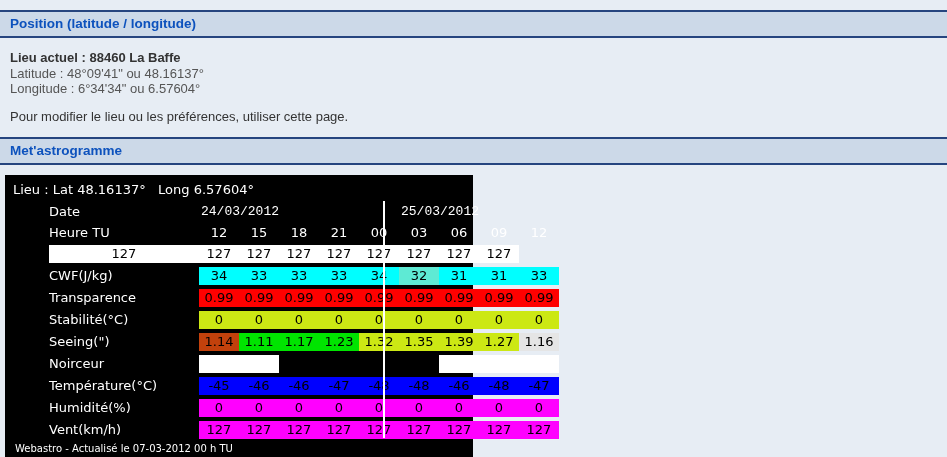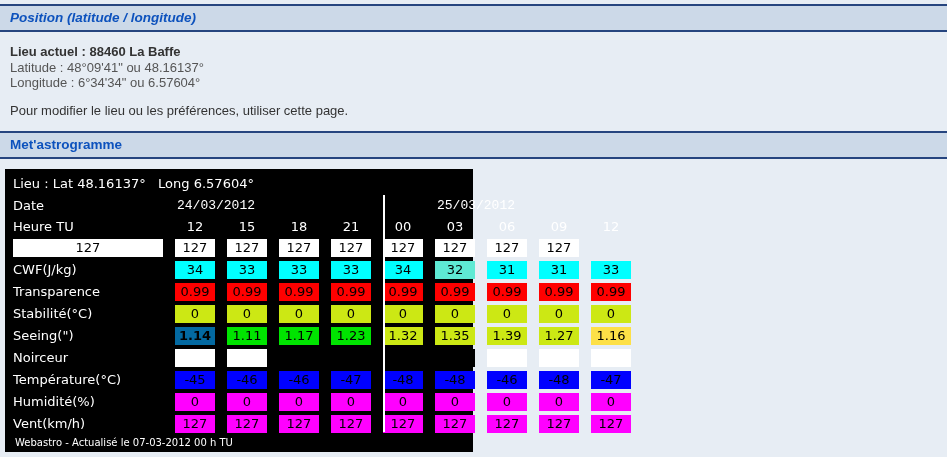--- a/index.html
+++ b/index.html
@@ -13,21 +13,21 @@
   .section-bar {
     width: 947px;
     background: #ccd9e8;
     border-top: 2px solid #26457f;
     border-bottom: 2px solid #26457f;
     padding: 4px 10px 5px 10px;
     font-weight: bold;
     font-size: 13.5px;
     color: #0d52bd;
   }
-  .bar-1 { margin-top: 4px; font-style: italic; }
+  .bar-1 { margin-top: 10px; }
   .bar-2 { margin-top: 13px; }
   .info-block { padding: 12px 10px 0 10px; line-height: 15.5px; }
   .loc-title { font-weight: bold; color: #333333; }
   .loc-sub { color: #555555; }
   .modify-line { padding: 12px 10px 0 10px; margin-bottom: 12px; }
 
   
   .m-table {
     position: relative;
     width: 468px;
@@ -35,22 +35,23 @@
     background: #000000;
     color: #ffffff;
     font-family: "DejaVu Sans", sans-serif;
     font-size: 13px;
     padding: 5px 0 0 8px;
   }
   .m-toprow { height: 21px; line-height: 20px; white-space: pre; }
   .m-grid {
     display: grid;
     grid-template-columns: 150px repeat(9, 40px);
-    column-gap: 12px;
+    column-gap: 0;
     align-items: center;
+    margin-left: 36px;
   }
   .m-textrow { height: 21px; }
   .m-datarow { height: 22px; }
   .hour-cell { text-align: center; }
   .date-span { text-align: left; padding-left: 2px; white-space: nowrap; font-family: Liberation Mono, monospace; }
   .m-label { color: #ffffff; white-space: nowrap; }
   .m-cell {
     height: 18px;
     display: flex;
     align-items: center;
@@ -159,29 +160,29 @@
         <div class="m-cell" style="background: rgb(204, 232, 20);">0</div>
         <div class="m-cell" style="background: rgb(204, 232, 20);">0</div>
         <div class="m-cell" style="background: rgb(204, 232, 20);">0</div>
         <div class="m-cell" style="background: rgb(204, 232, 20);">0</div>
         <div class="m-cell" style="background: rgb(204, 232, 20);">0</div>
         <div class="m-cell" style="background: rgb(204, 232, 20);">0</div>
         <div class="m-cell" style="background: rgb(204, 232, 20);">0</div>
       </div>
       <div class="m-grid m-datarow">
         <div class="m-label">Seeing(")</div>
-        <div class="m-cell" style="background: #0369a1; font-weight: bold;">1.14</div>
+        <div class="m-cell" style="background: #c2410c;">1.14</div>
         <div class="m-cell" style="background: rgb(0, 228, 0);">1.11</div>
         <div class="m-cell" style="background: rgb(0, 228, 0);">1.17</div>
         <div class="m-cell" style="background: rgb(0, 228, 0);">1.23</div>
         <div class="m-cell" style="background: rgb(204, 232, 20);">1.32</div>
         <div class="m-cell" style="background: rgb(204, 232, 20);">1.35</div>
         <div class="m-cell" style="background: rgb(204, 232, 20);">1.39</div>
         <div class="m-cell" style="background: rgb(204, 232, 20);">1.27</div>
-        <div class="m-cell" style="background: #fde047;">1.16</div>
+        <div class="m-cell" style="background: #e5e5e5;">1.16</div>
       </div>
       <div class="m-grid m-datarow">
         <div class="m-label">Noirceur</div>
         <div class="m-cell" style="background: rgb(255, 255, 255);"></div>
         <div class="m-cell" style="background: rgb(255, 255, 255);"></div>
         <div class="m-cell" style="background: rgb(0, 0, 0);"></div>
         <div class="m-cell" style="background: rgb(0, 0, 0);"></div>
         <div class="m-cell" style="background: rgb(0, 0, 0);"></div>
         <div class="m-cell" style="background: rgb(0, 0, 0);"></div>
         <div class="m-cell" style="background: rgb(255, 255, 255);"></div>

